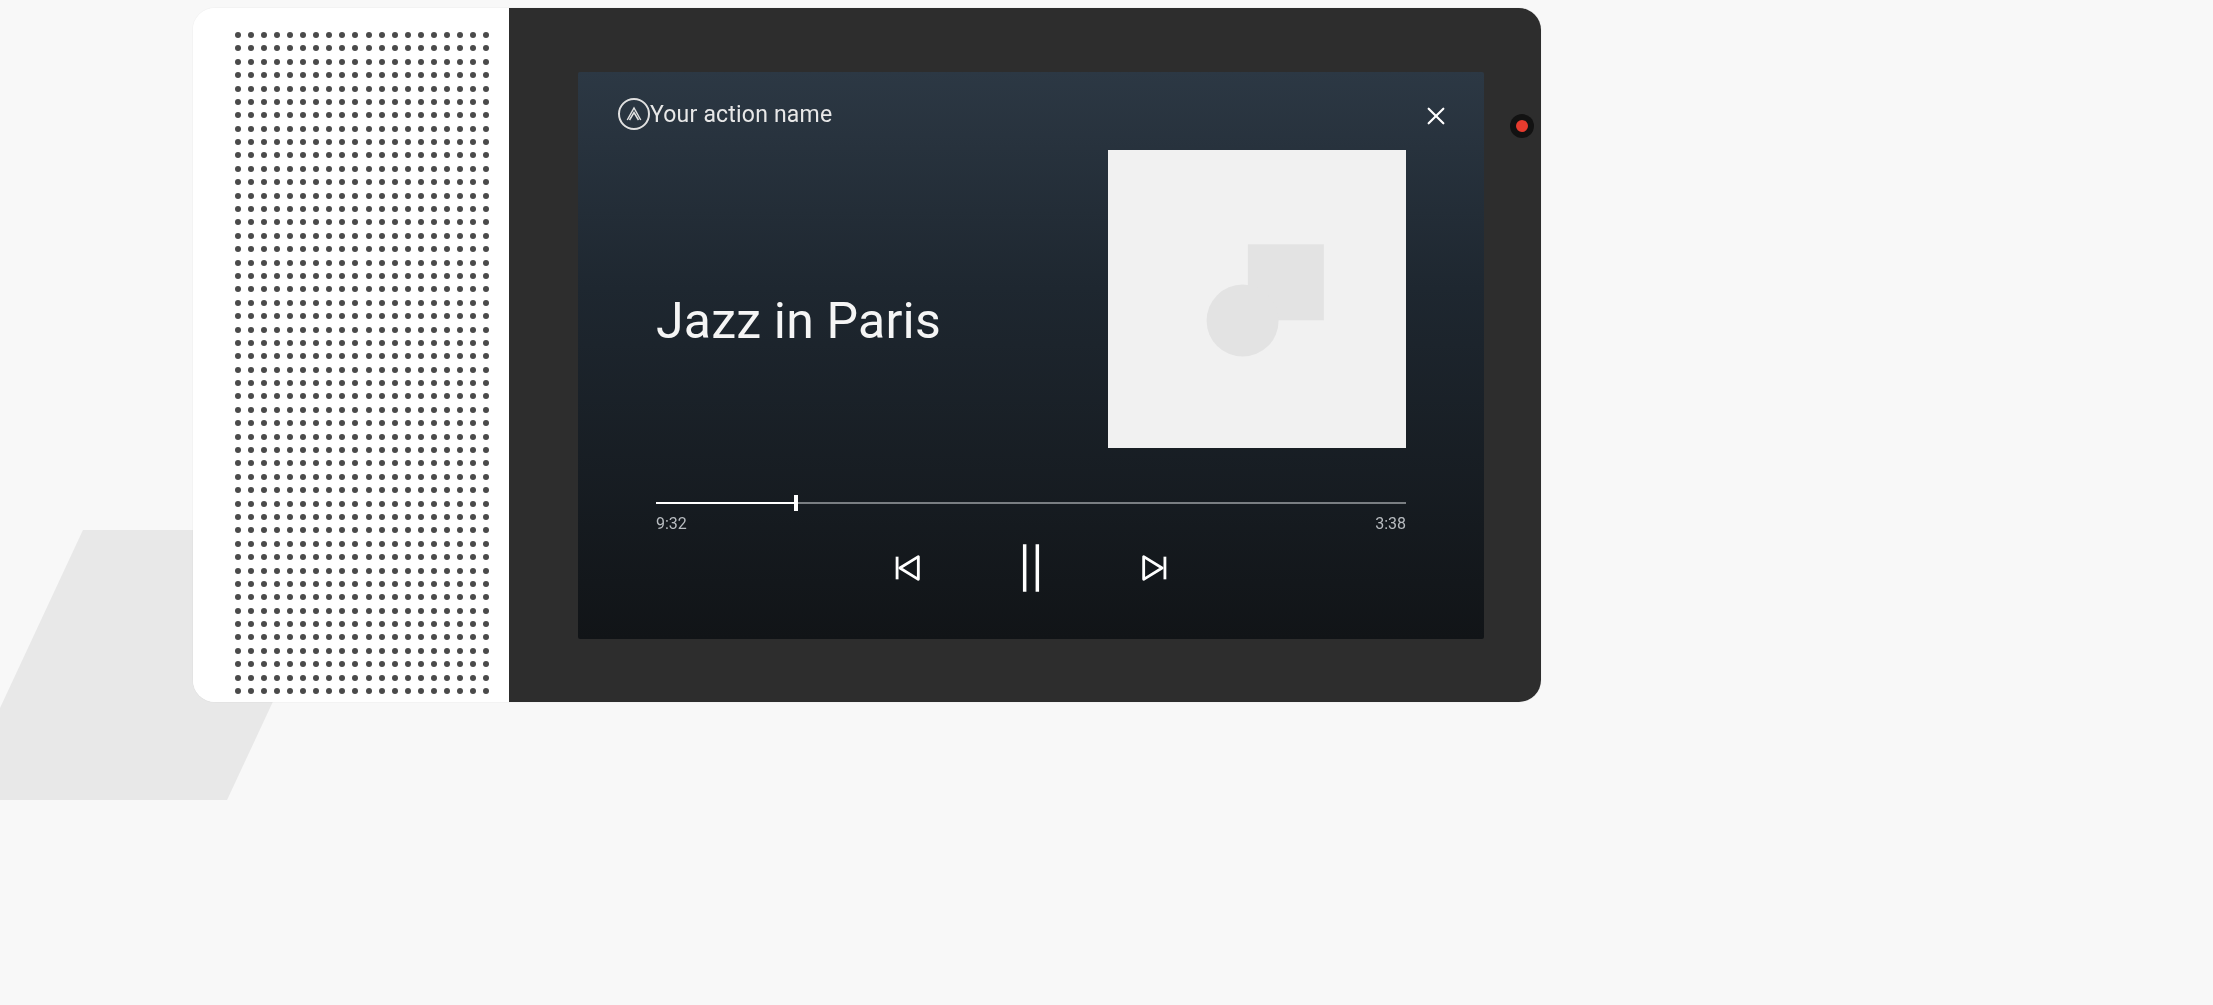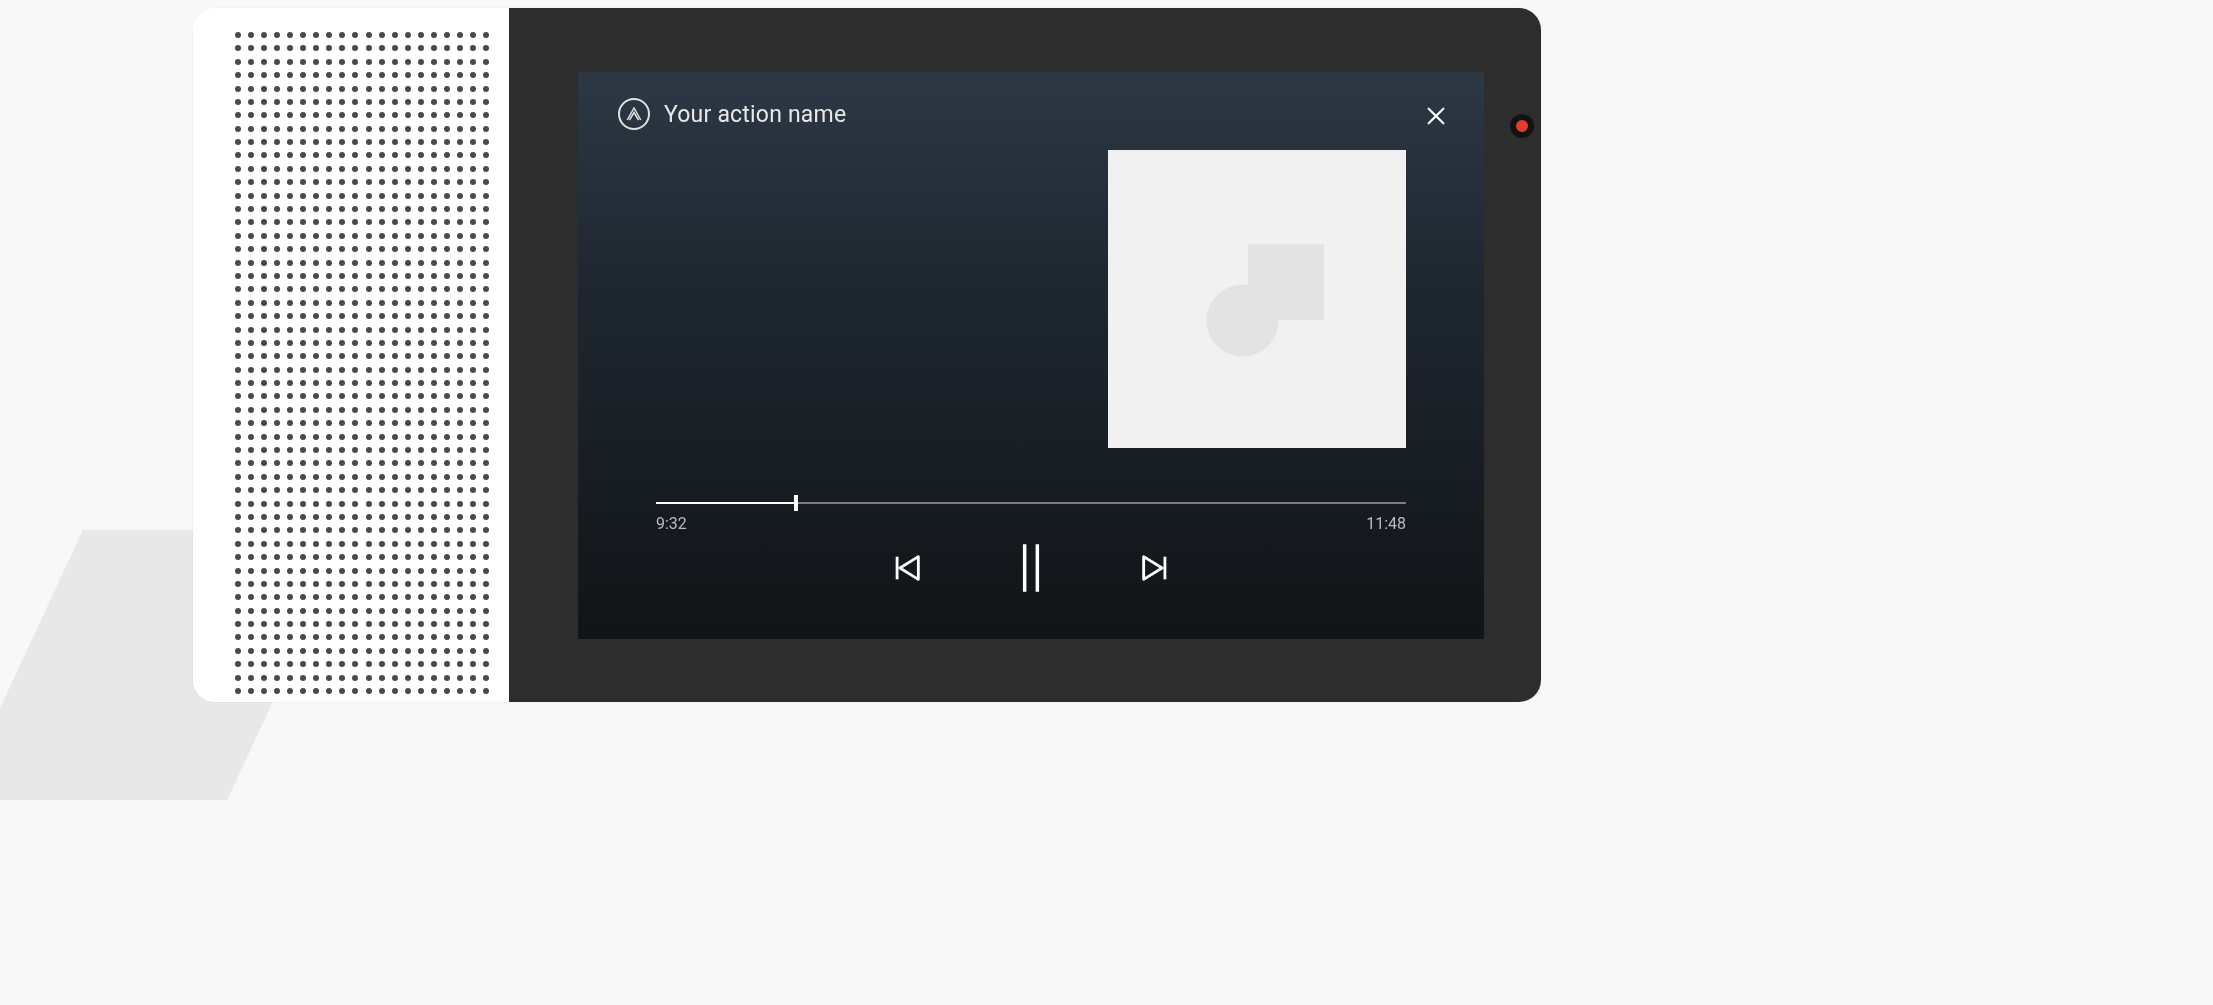--- a/index.html
+++ b/index.html
@@ -76,21 +76,20 @@
     background: linear-gradient(to bottom, #2c3844 0%, #1e2730 38%, #111417 100%);
     border-radius: 2px;
   }
 
   .card-header {
     position: absolute;
     left: 40px;
     top: 26px;
     display: flex;
     align-items: center;
-    gap: 14px;
   }
 
   .action-logo {
     width: 32px;
     height: 32px;
     border-radius: 50%;
     border: 2px solid #e0e0e0;
     display: flex;
     align-items: center;
     justify-content: center;
@@ -1251,34 +1250,35 @@
       </div>
 
       <div class="close-btn">
         <svg viewBox="0 0 24 24" fill="none" stroke="currentColor" stroke-width="2.4" stroke-linecap="round">
           <line x1="4" y1="4" x2="20" y2="20"></line>
           <line x1="20" y1="4" x2="4" y2="20"></line>
         </svg>
 
       </div>
 
+      <div class="track-title">Jazz in Paris</div>
 
       <div class="album-art">
         <div class="square"></div>
         <div class="circle"></div>
       </div>
 
       <div class="progress-wrap">
         <div class="progress-track">
           <div class="progress-fill" id="progress-fill" style="width: 18.7%;"></div>
           <div class="progress-knob" id="progress-knob" style="left: 18.7%;"></div>
         </div>
         <div class="progress-times">
           <span>9:32</span>
-          <span>11:48</span>
+          <span>3:38</span>
         </div>
       </div>
 
       <div class="controls">
         <div class="ctrl-btn">
           <svg viewBox="0 0 24 24" fill="none" stroke="currentColor" stroke-width="2" stroke-linejoin="round">
             <line x1="5" y1="4" x2="5" y2="20"></line>
             <polygon points="20,4 20,20 7,12" fill="none"></polygon>
           </svg>
 

